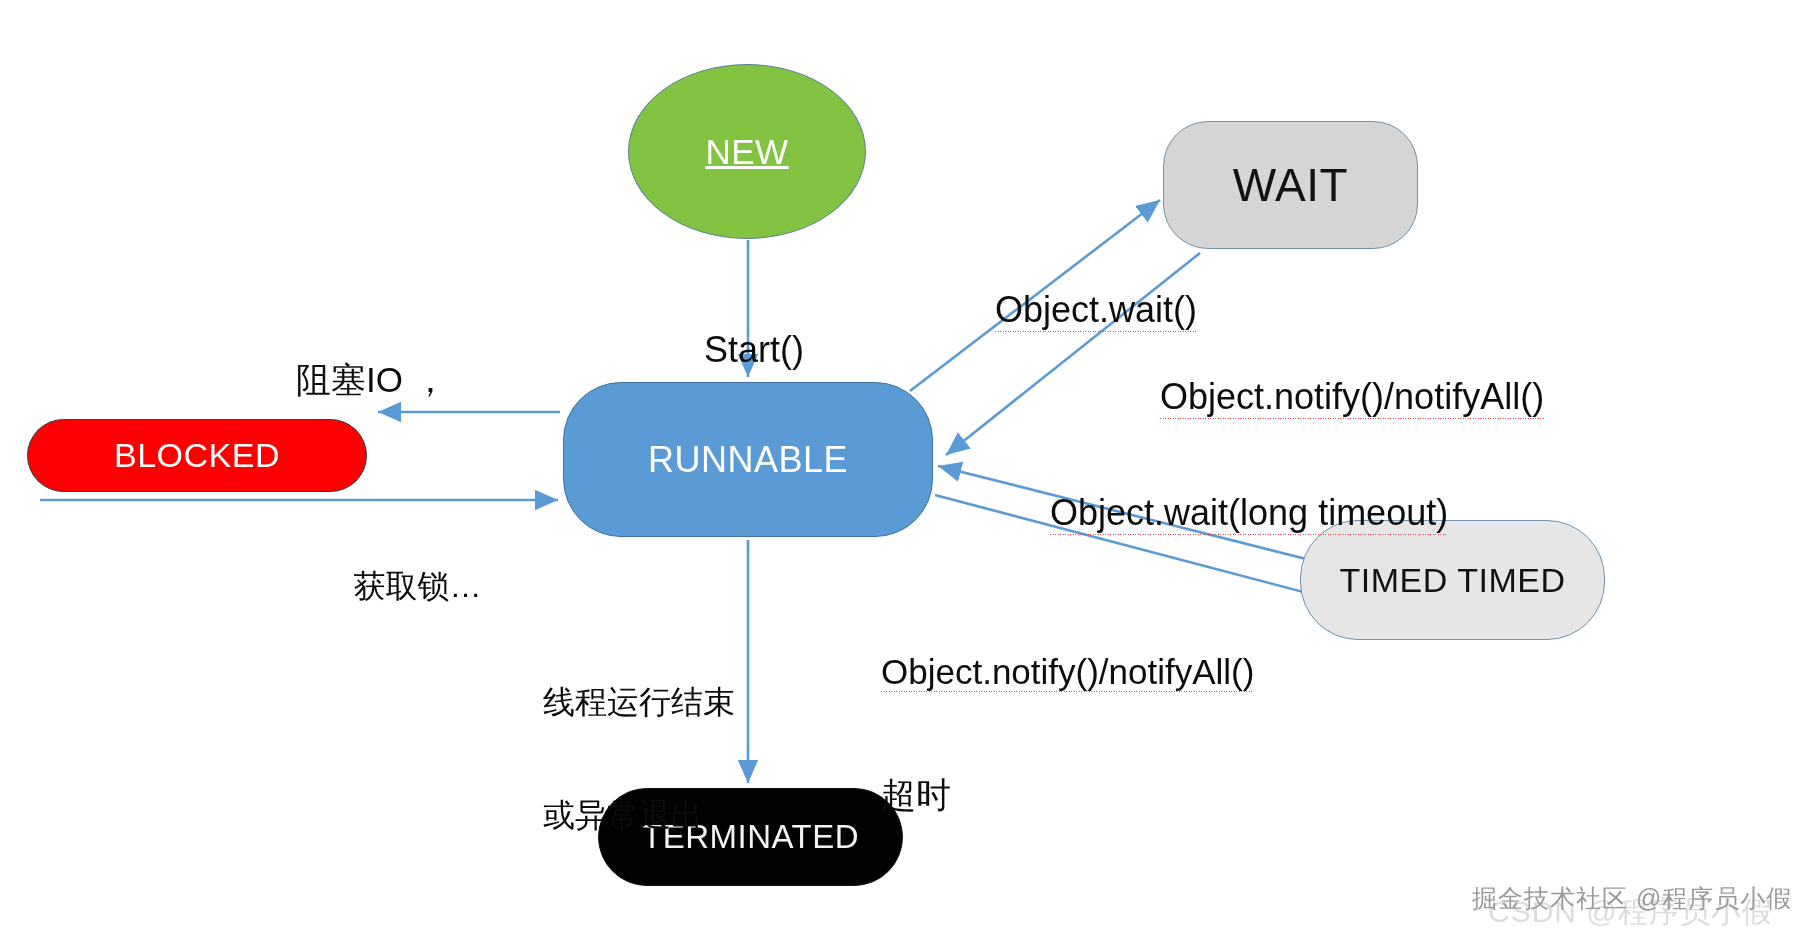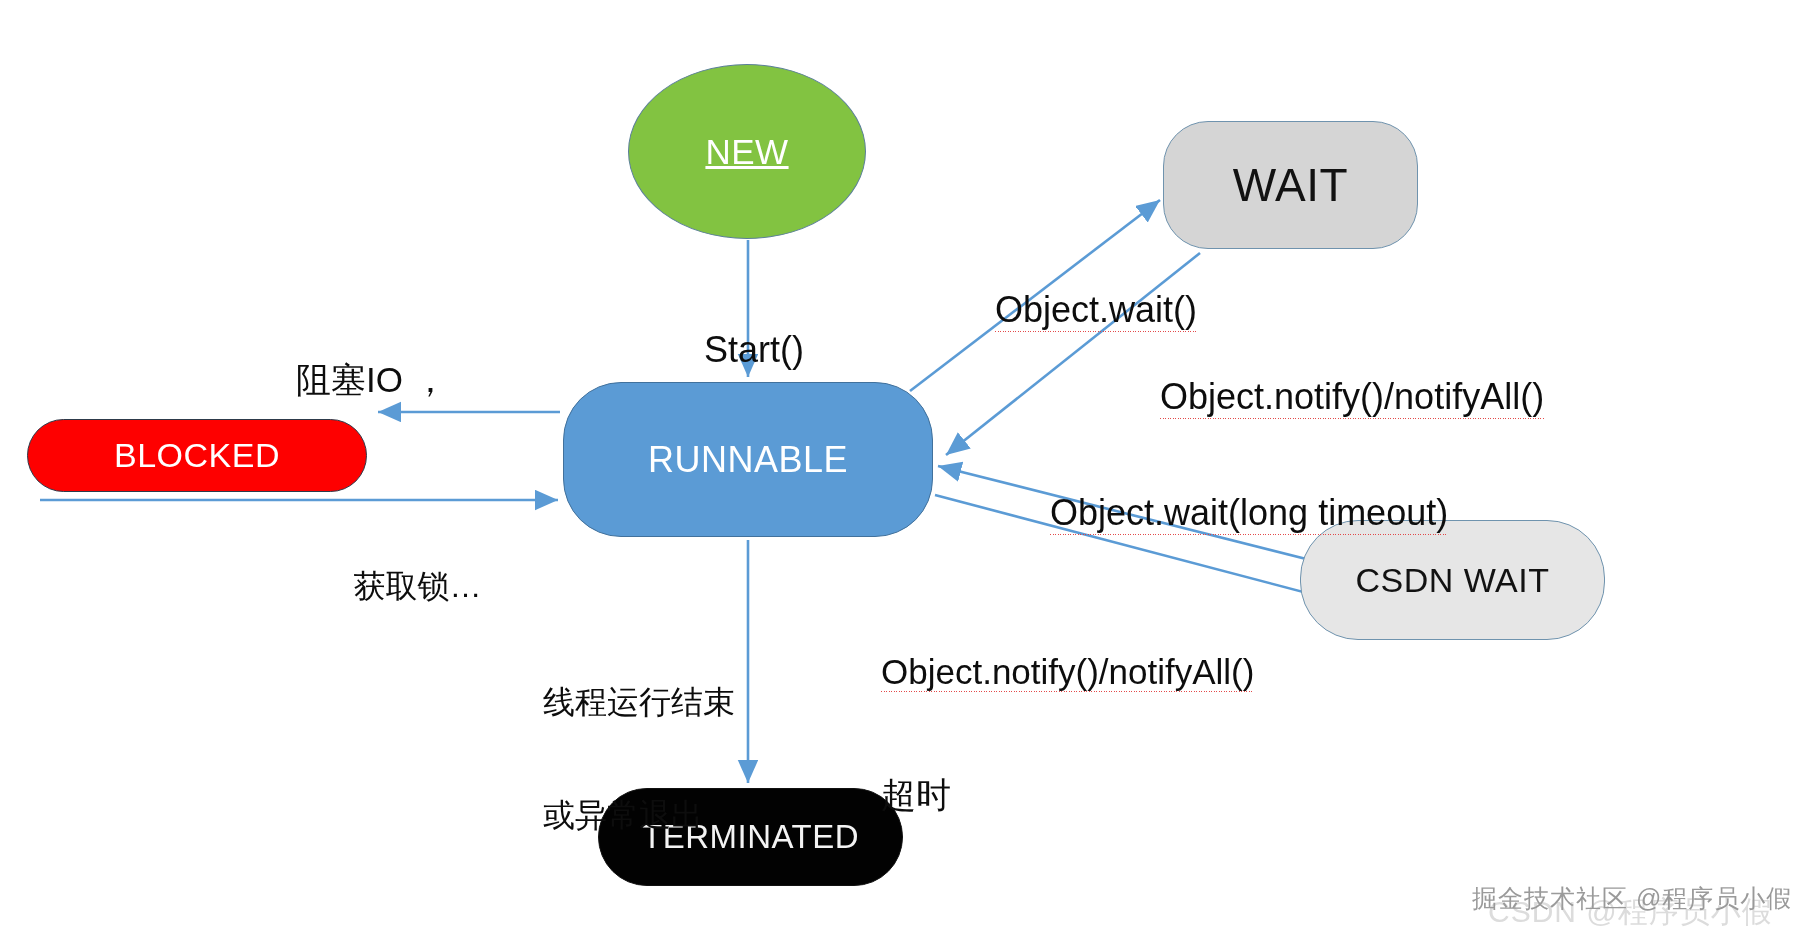--- a/index.html
+++ b/index.html
@@ -134,21 +134,21 @@
 
   <div class="node node-terminated">
     <span>TERMINATED</span>
   </div>
 
   <div class="node node-wait">
     <span>WAIT</span>
   </div>
 
   <div class="node node-timedwait">
-    <span>CSDN WAIT</span>
+    <span>TIMED TIMED</span>
   </div>
 
   <div class="label mix lbl-blockio">
     <div>阻塞IO ，</div>
   </div>
 
   <div class="label en lbl-start">
     <span>Start()</span>
   </div>
 

